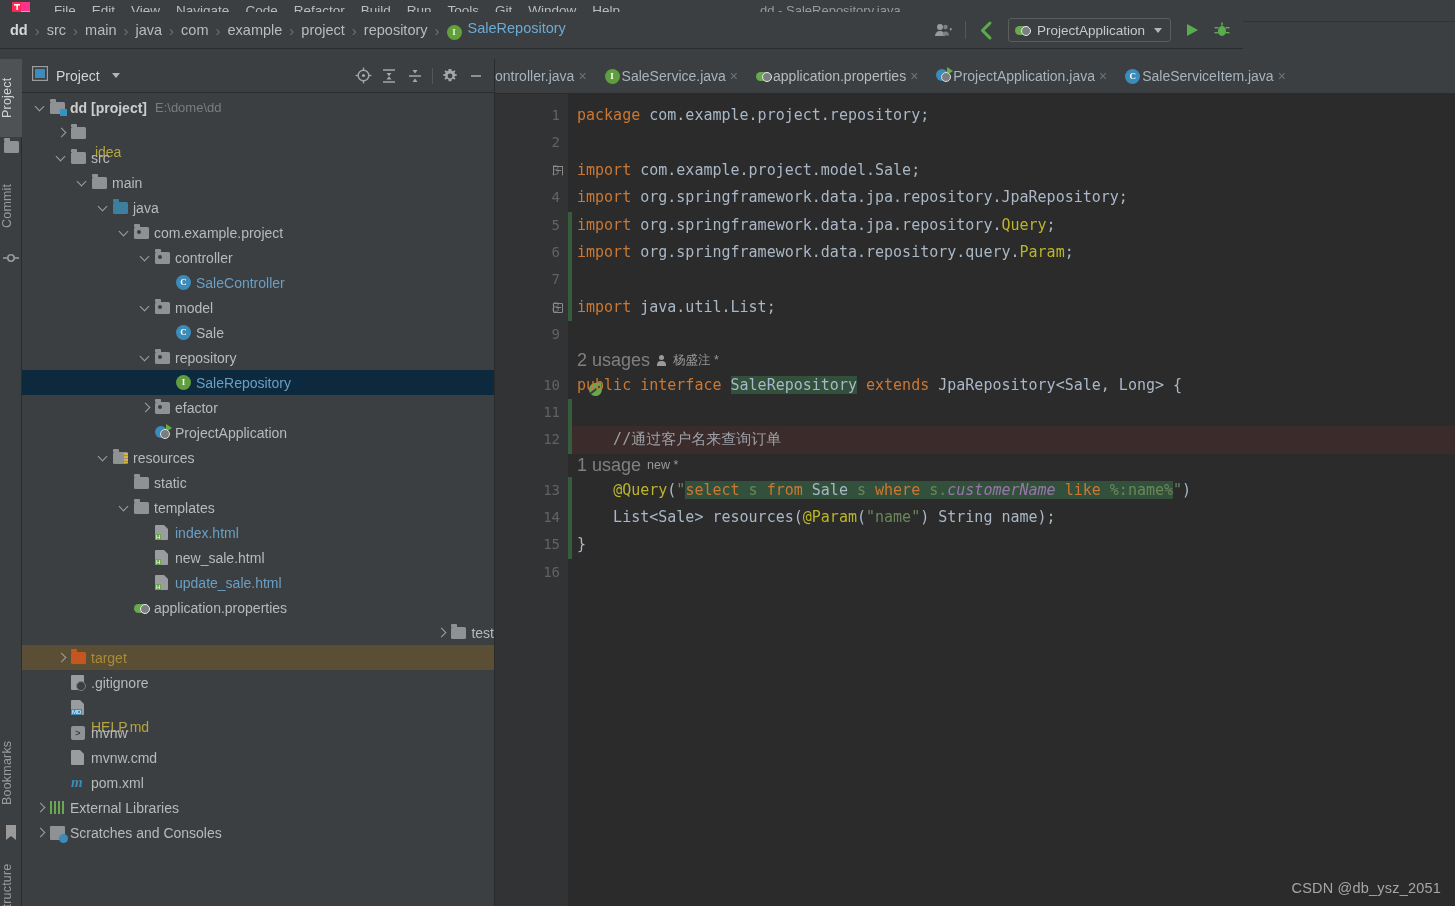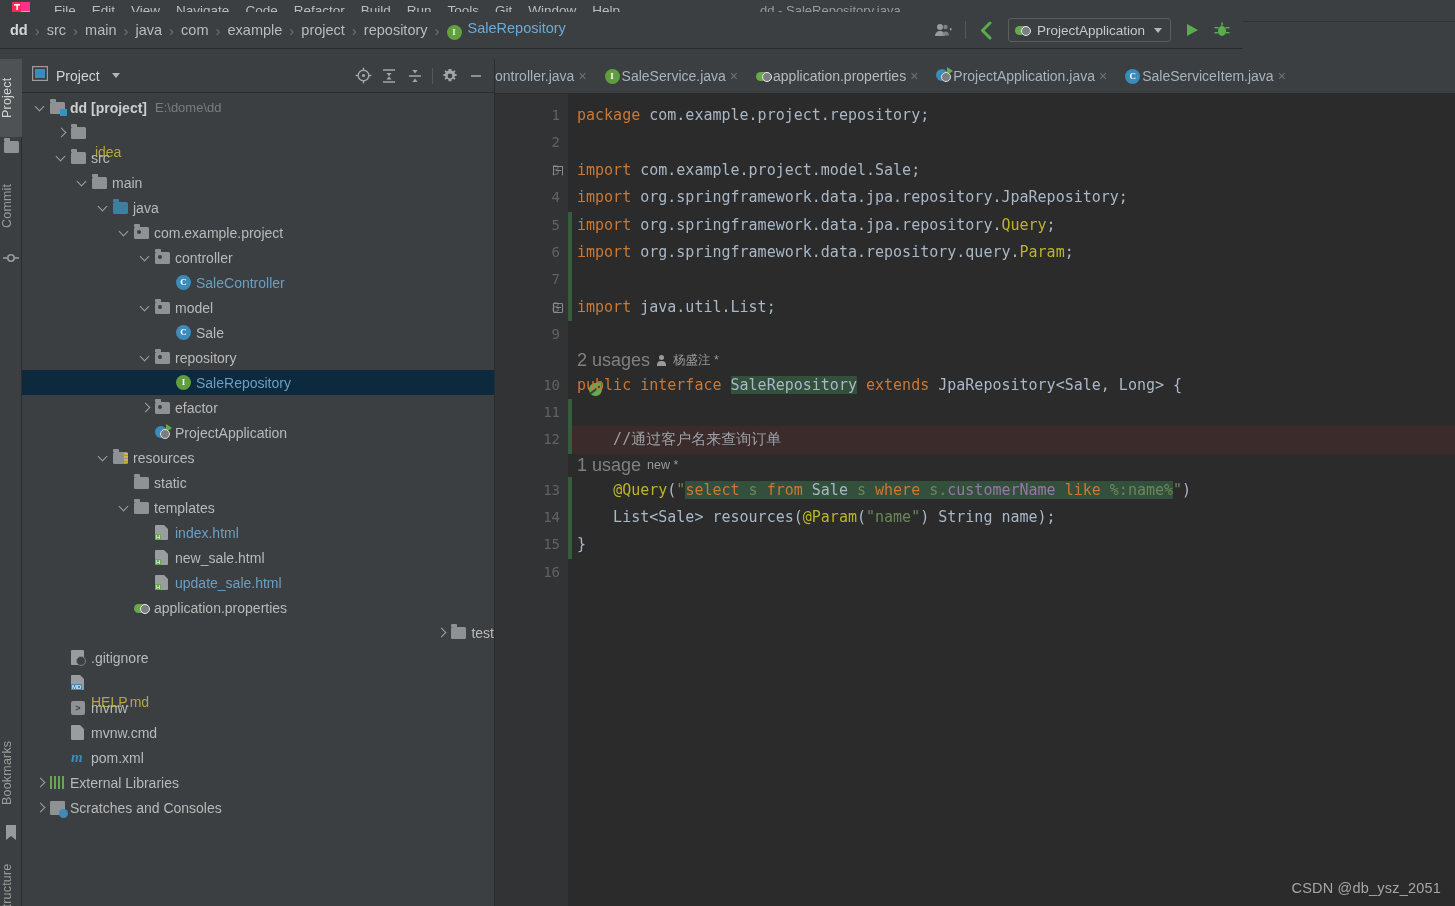--- a/index.html
+++ b/index.html
@@ -204,21 +204,21 @@
     position: absolute; left: -15px; top: 9px; width: 10px; height: 10px;
     border: 1px solid #8c8c8c; border-radius: 1px;
   }
   .fold::after { content:""; position:absolute; left:1.5px; top:3.5px; width:5px; height:1px; background:#8c8c8c; }
   .fold.open { border-bottom-color: transparent; border-left-color:#8c8c8c; }
 
   .kw      { color: #cc7832; }
   .str     { color: #6a8759; }
   .ident   { color: #a9b7c6; }
   .annot   { color: #bbb529; }
-  .field   { color: #9876aa; }
+  .field   { color: #9876aa; font-style: italic; }
   .hl-green{ background: #32503c; }
   .hint { color: #808080; font-size: 18px; font-family: "Liberation Sans", sans-serif; }
   .hint-line { height: 23px; line-height: 23px; padding-left: 9px; display:flex; align-items:center; gap:6px; }
   .hint-name { color: #9a9a9a; font-size: 12.5px; }
   .person-icn { width:11px;height:11px;position:relative;display:inline-block; }
   .person-icn::before{content:"";position:absolute;left:3px;top:0;width:5px;height:5px;border-radius:50%;background:#9a9a9a;}
   .person-icn::after{content:"";position:absolute;left:1px;top:6px;width:9px;height:5px;border-radius:4px 4px 0 0;background:#9a9a9a;}
 
   .bean-icn { width:17px;height:16px;position:relative; }
   .bean-icn::before{content:"";position:absolute;left:1px;top:1px;width:13px;height:13px;border-radius:50% 10% 50% 50%;background:#6aa84f;transform:rotate(-8deg);}
@@ -575,20 +575,27 @@
             <span class="spring-icn"></span>
           </span>
           <span class="label">application.properties</span>
         </div>
         <div class="row" style="padding-left: 54px; justify-content: flex-end;">
           <span class="arrow "></span>
           <span class="icn" style="display: flex; align-items: center;">
             <span class="ic-folder"></span>
           </span>
           <span class="label">test</span>
+        </div>
+        <div class="row target-hl" style="padding-left: 33px;">
+          <span class="arrow "></span>
+          <span class="icn" style="display: flex; align-items: center;">
+            <span class="ic-folder orange"></span>
+          </span>
+          <span class="label orange">target</span>
         </div>
         <div class="row" style="padding-left: 33px;">
           <span class="arrow none"></span>
           <span class="icn" style="display: flex; align-items: center;">
             <span class="ic-gitignore"></span>
           </span>
           <span class="label">.gitignore</span>
         </div>
         <div class="row" style="padding-left: 33px;">
           <span class="arrow none"></span>

